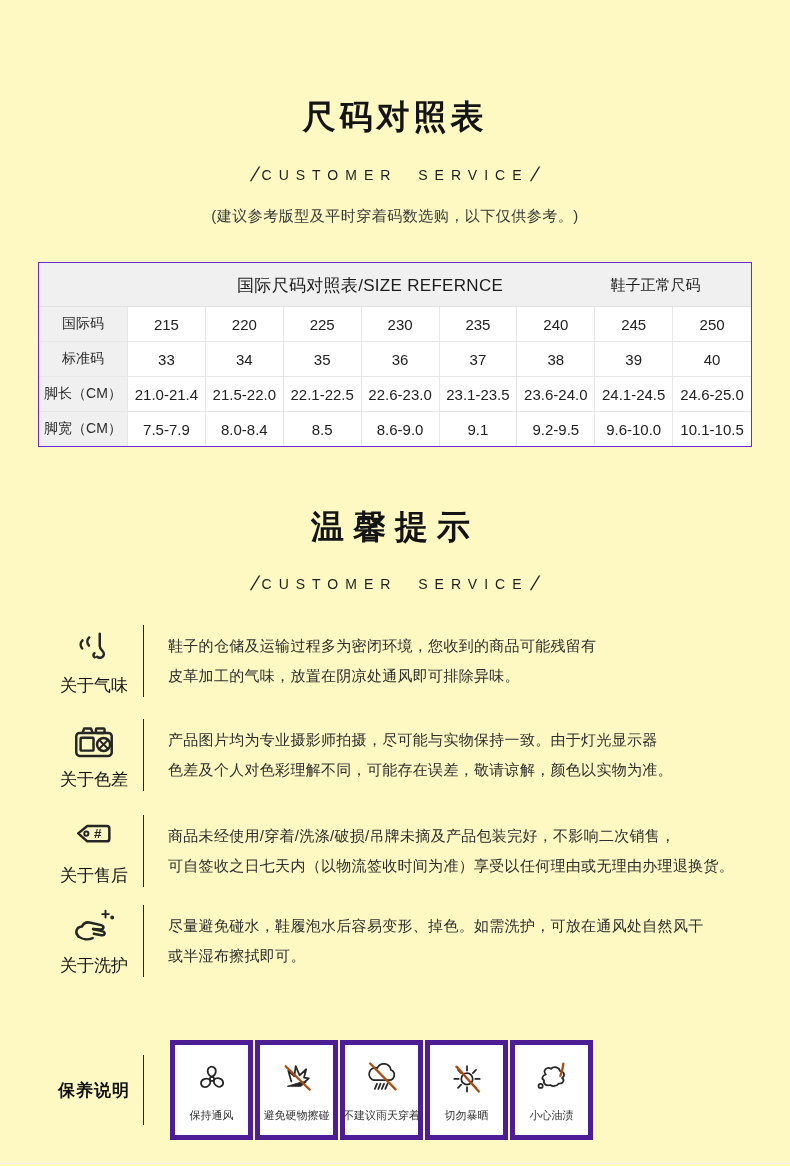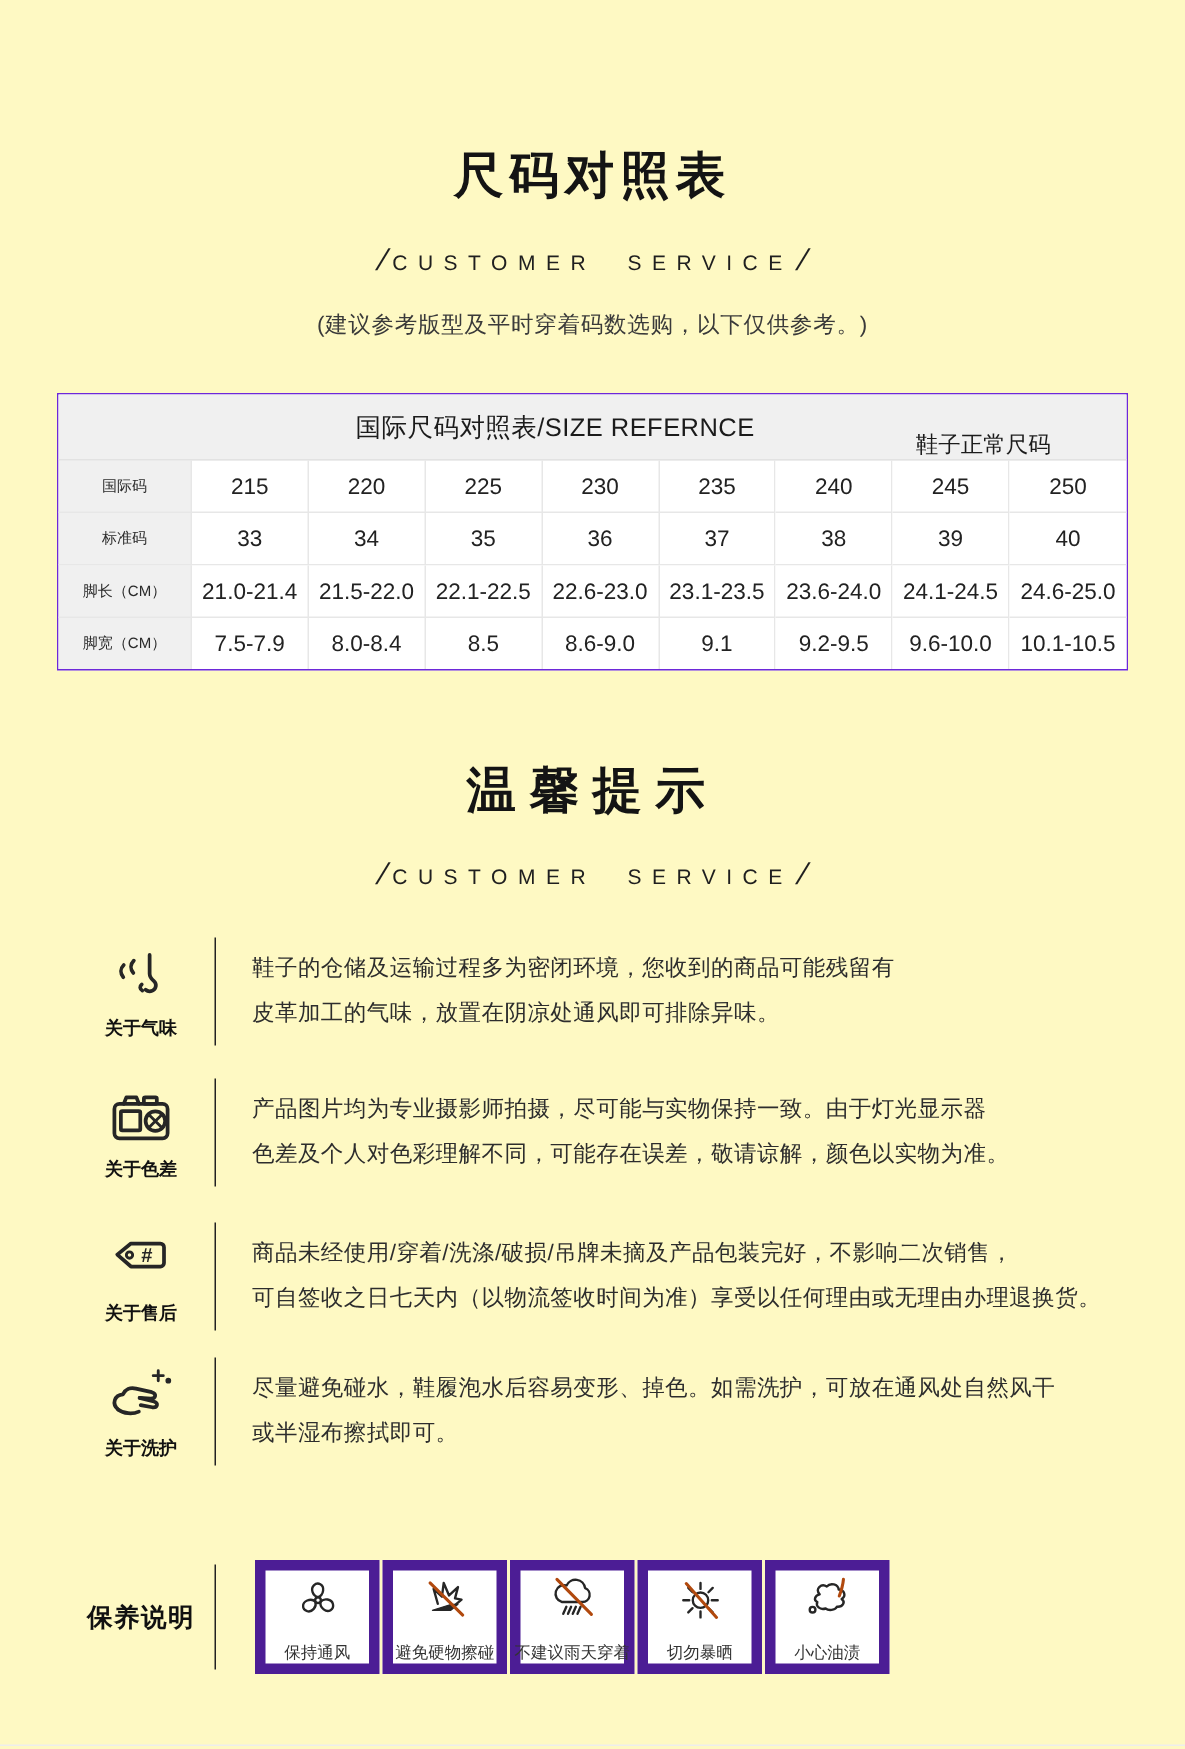--- a/index.html
+++ b/index.html
@@ -47,56 +47,56 @@
   .t-header {
     position:relative; height:43px; background:#f0f0f0;
     border-bottom:1px solid #e2e2e2;
   }
   .th-main {
     position:absolute; left:46.5%; top:50%; transform:translate(-50%,-50%);
     font-size:17px; font-weight:500; color:#1b1b1b; white-space:nowrap; letter-spacing:0.3px;
   }
   .th-right {
     position:absolute; left:86.6%; top:50%; transform:translate(-50%,-50%);
-    font-size:15px; font-weight:500; color:#1b1b1b; white-space:nowrap;margin-top:12px;
+    font-size:15px; font-weight:500; color:#1b1b1b; white-space:nowrap;
   }
   .t-row { display:grid; grid-template-columns:89px repeat(8,1fr); }
   .t-cell {
     height:34px; display:flex; align-items:center; justify-content:center;
     font-size:15px; color:#222;
     border-right:1px solid #e7e7e7; border-bottom:1px solid #e7e7e7;
     background:#fff; white-space:nowrap;
   }
   .t-row .t-cell:last-child { border-right:none; }
   .t-row:last-child .t-cell { border-bottom:none; }
-  .t-label { background:#f0f0f0; font-size:10px; color:#2a2a2a; font-weight:500;text-align:center; }
+  .t-label { background:#f0f0f0; font-size:14px; color:#2a2a2a; font-weight:500;text-align:center; }
 
   
   .tip-item { left:45px; right:28px; display:flex; align-items:center; }
   .tip-left {
     width:98px; flex-shrink:0;
     display:flex; flex-direction:column; align-items:center; gap:3px;
   }
   .tip-left svg { width:46px; height:46px; }
-  .tip-label { font-size:12px; font-weight:700; color:#111; white-space:nowrap; }
+  .tip-label { font-size:17px; font-weight:400; color:#111; white-space:nowrap; }
   .tip-divider { width:1px; height:72px; background:#222; flex-shrink:0; }
   .tip-body { margin-left:24px; font-size:15px; line-height:30px; color:#2d2d2d; letter-spacing:0.3px; }
 
   .tip-1 { top:616px; height:90px; }
   .tip-2 { top:710px; height:90px; }
   .tip-3 { top:806px; height:90px; }
   .tip-4 { top:896px; height:90px; }
 
   
   .care-row { left:45px; top:1000px; display:flex; align-items:center;margin-top:40px; }
   .care-label { width:98px; text-align:center; font-size:17px; font-weight:700; color:#111; flex-shrink:0; letter-spacing:1px; }
   .care-divider { width:1px; height:70px; background:#222; flex-shrink:0; }
   .care-boxes { display:flex; gap:2px; margin-left:26px; }
   .care-box {
-    width:83px; height:76px; border:7px solid #4c1d95; background:#fff;
+    width:83px; height:100px; border:5px solid #4c1d95; background:#fff;
     display:flex; flex-direction:column; align-items:center; justify-content:center; gap:9px;
     box-sizing:border-box;
   }
   .care-box svg { width:42px; height:42px; }
   .care-box-label { font-size:11px; color:#333; white-space:nowrap; }
 
   .bottom-rule { top:1163px; left:0; right:0; height:1px; background:#ededed; }
 
   
   svg .st { fill:none; stroke:#262626; stroke-width:2.6; stroke-linecap:round; stroke-linejoin:round; }

